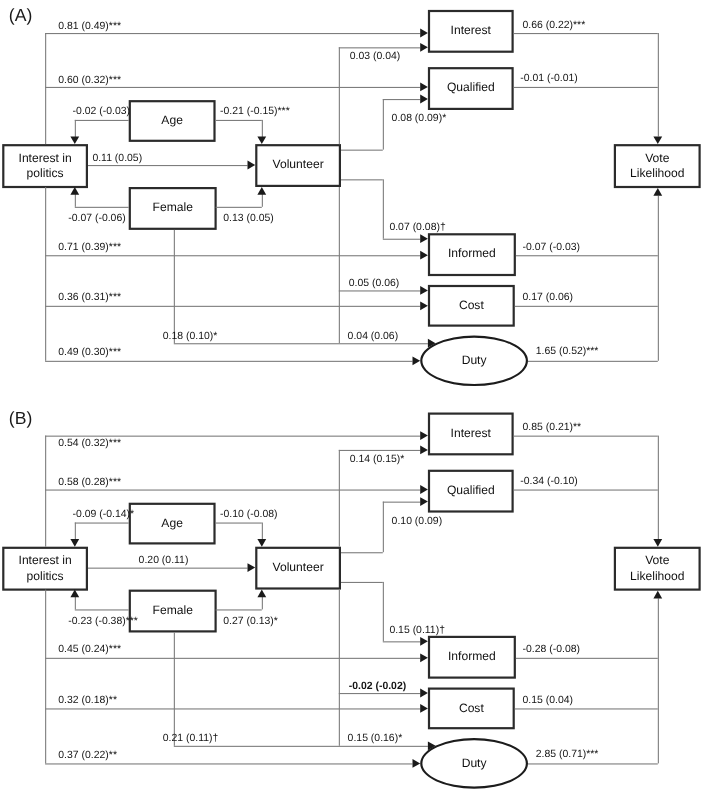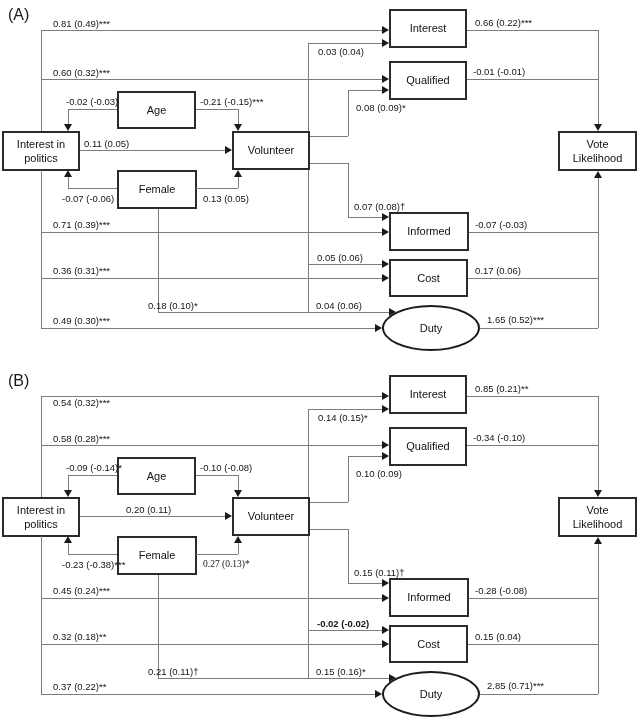--- a/index.html
+++ b/index.html
@@ -201,21 +201,21 @@
     <div class="arr u" style="left:64px;top:164px;"></div>
     <div class="arr u" style="left:234px;top:164px;"></div>
     <div class="arr u" style="left:594px;top:165px;"></div>
 
     <div class="lbl" style="left:53px;top:25px;">0.54 (0.32)***</div>
     <div class="lbl" style="left:53px;top:61px;">0.58 (0.28)***</div>
     <div class="lbl" style="left:66px;top:90px;">-0.09 (-0.14)*</div>
     <div class="lbl" style="left:200px;top:90px;">-0.10 (-0.08)</div>
     <div class="lbl" style="left:84px;top:132px;margin-left:42px;">0.20 (0.11)</div>
     <div class="lbl" style="left:62px;top:187px;">-0.23 (-0.38)***</div>
-    <div class="lbl" style="left:203px;top:187px;font-family:Liberation Serif, serif;">0.27 (0.13)*</div>
+    <div class="lbl" style="left:203px;top:187px;">0.27 (0.13)*</div>
     <div class="lbl" style="left:53px;top:213px;">0.45 (0.24)***</div>
     <div class="lbl" style="left:53px;top:259px;">0.32 (0.18)**</div>
     <div class="lbl" style="left:53px;top:309px;">0.37 (0.22)**</div>
     <div class="lbl" style="left:148px;top:294px;">0.21 (0.11)†</div>
     <div class="lbl" style="left:316px;top:294px;">0.15 (0.16)*</div>
     <div class="lbl" style="left:317px;top:246px;font-weight:bold;">-0.02 (-0.02)</div>
     <div class="lbl" style="left:318px;top:40px;">0.14 (0.15)*</div>
     <div class="lbl" style="left:356px;top:96px;">0.10 (0.09)</div>
     <div class="lbl" style="left:354px;top:195px;">0.15 (0.11)†</div>
     <div class="lbl" style="left:475px;top:11px;">0.85 (0.21)**</div>

